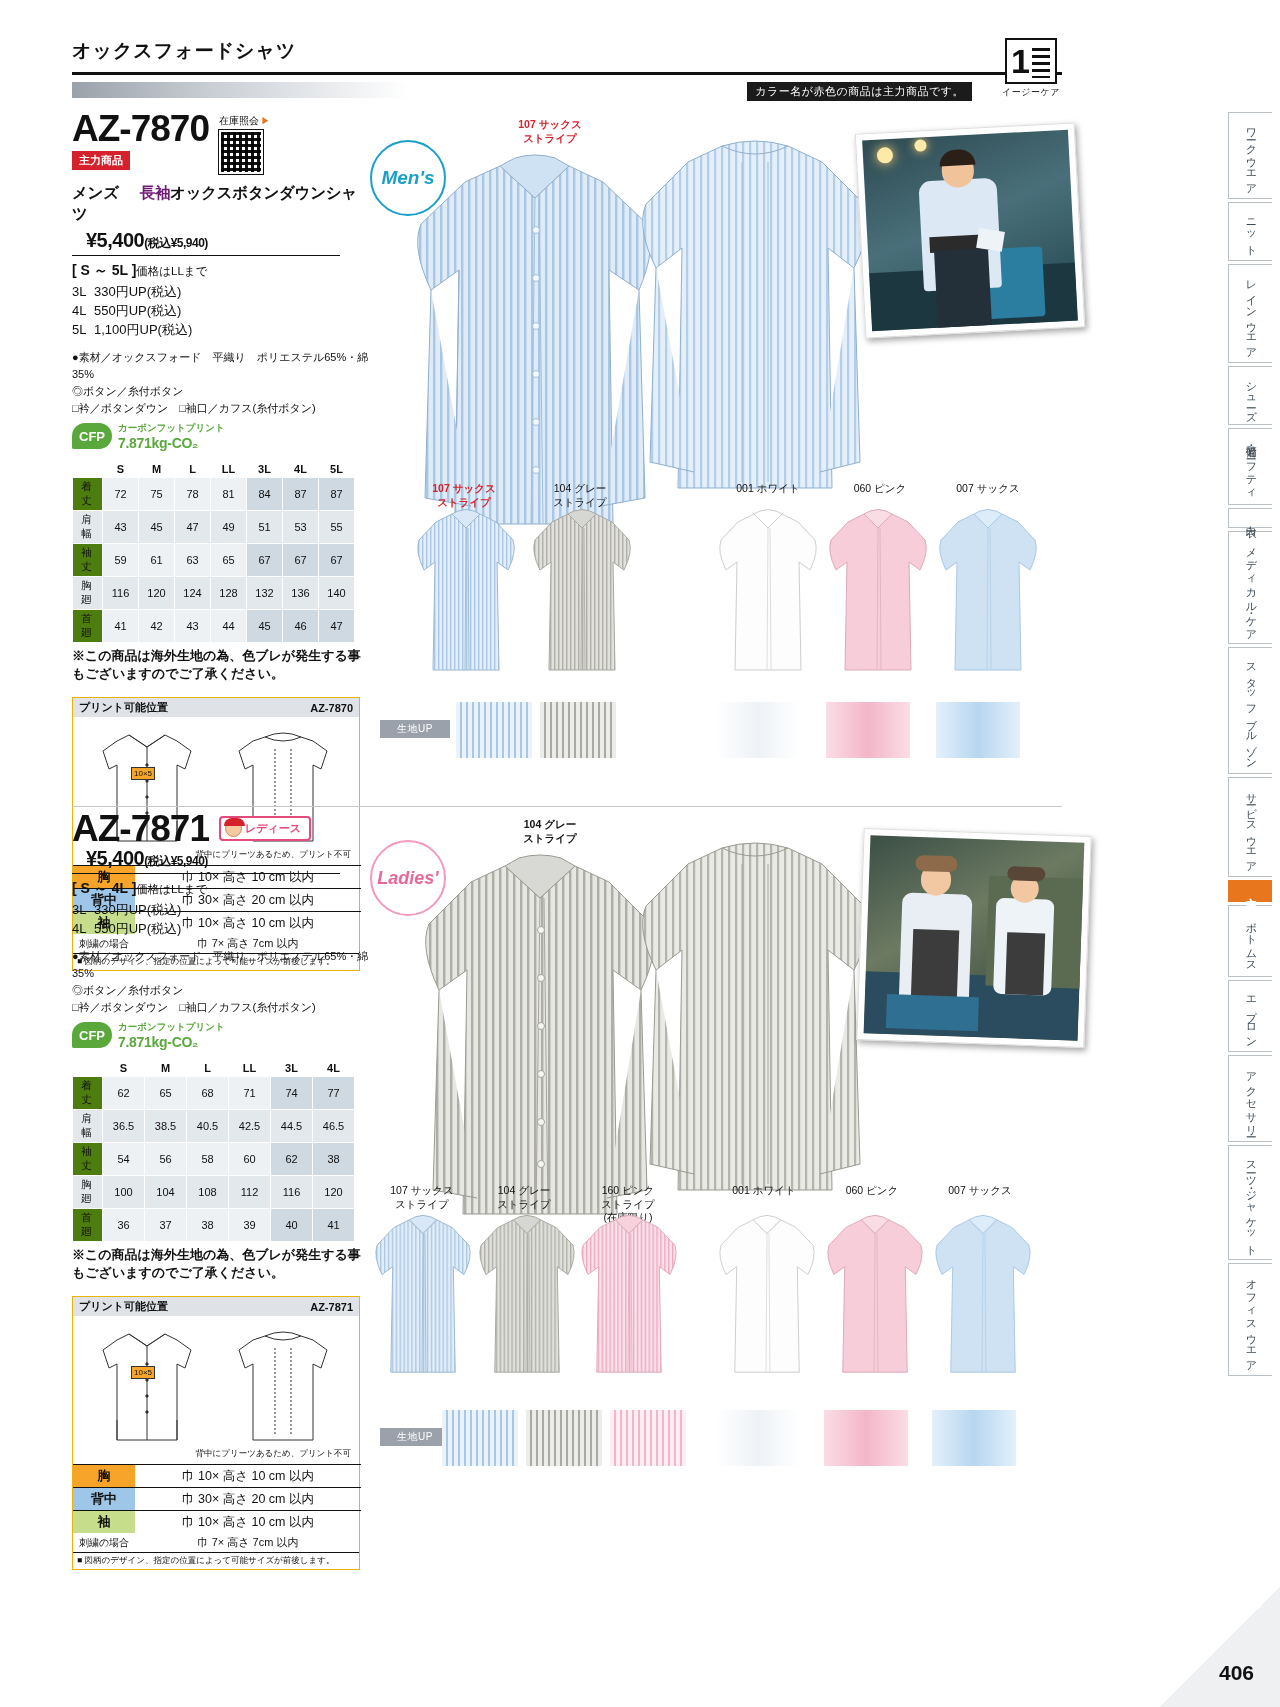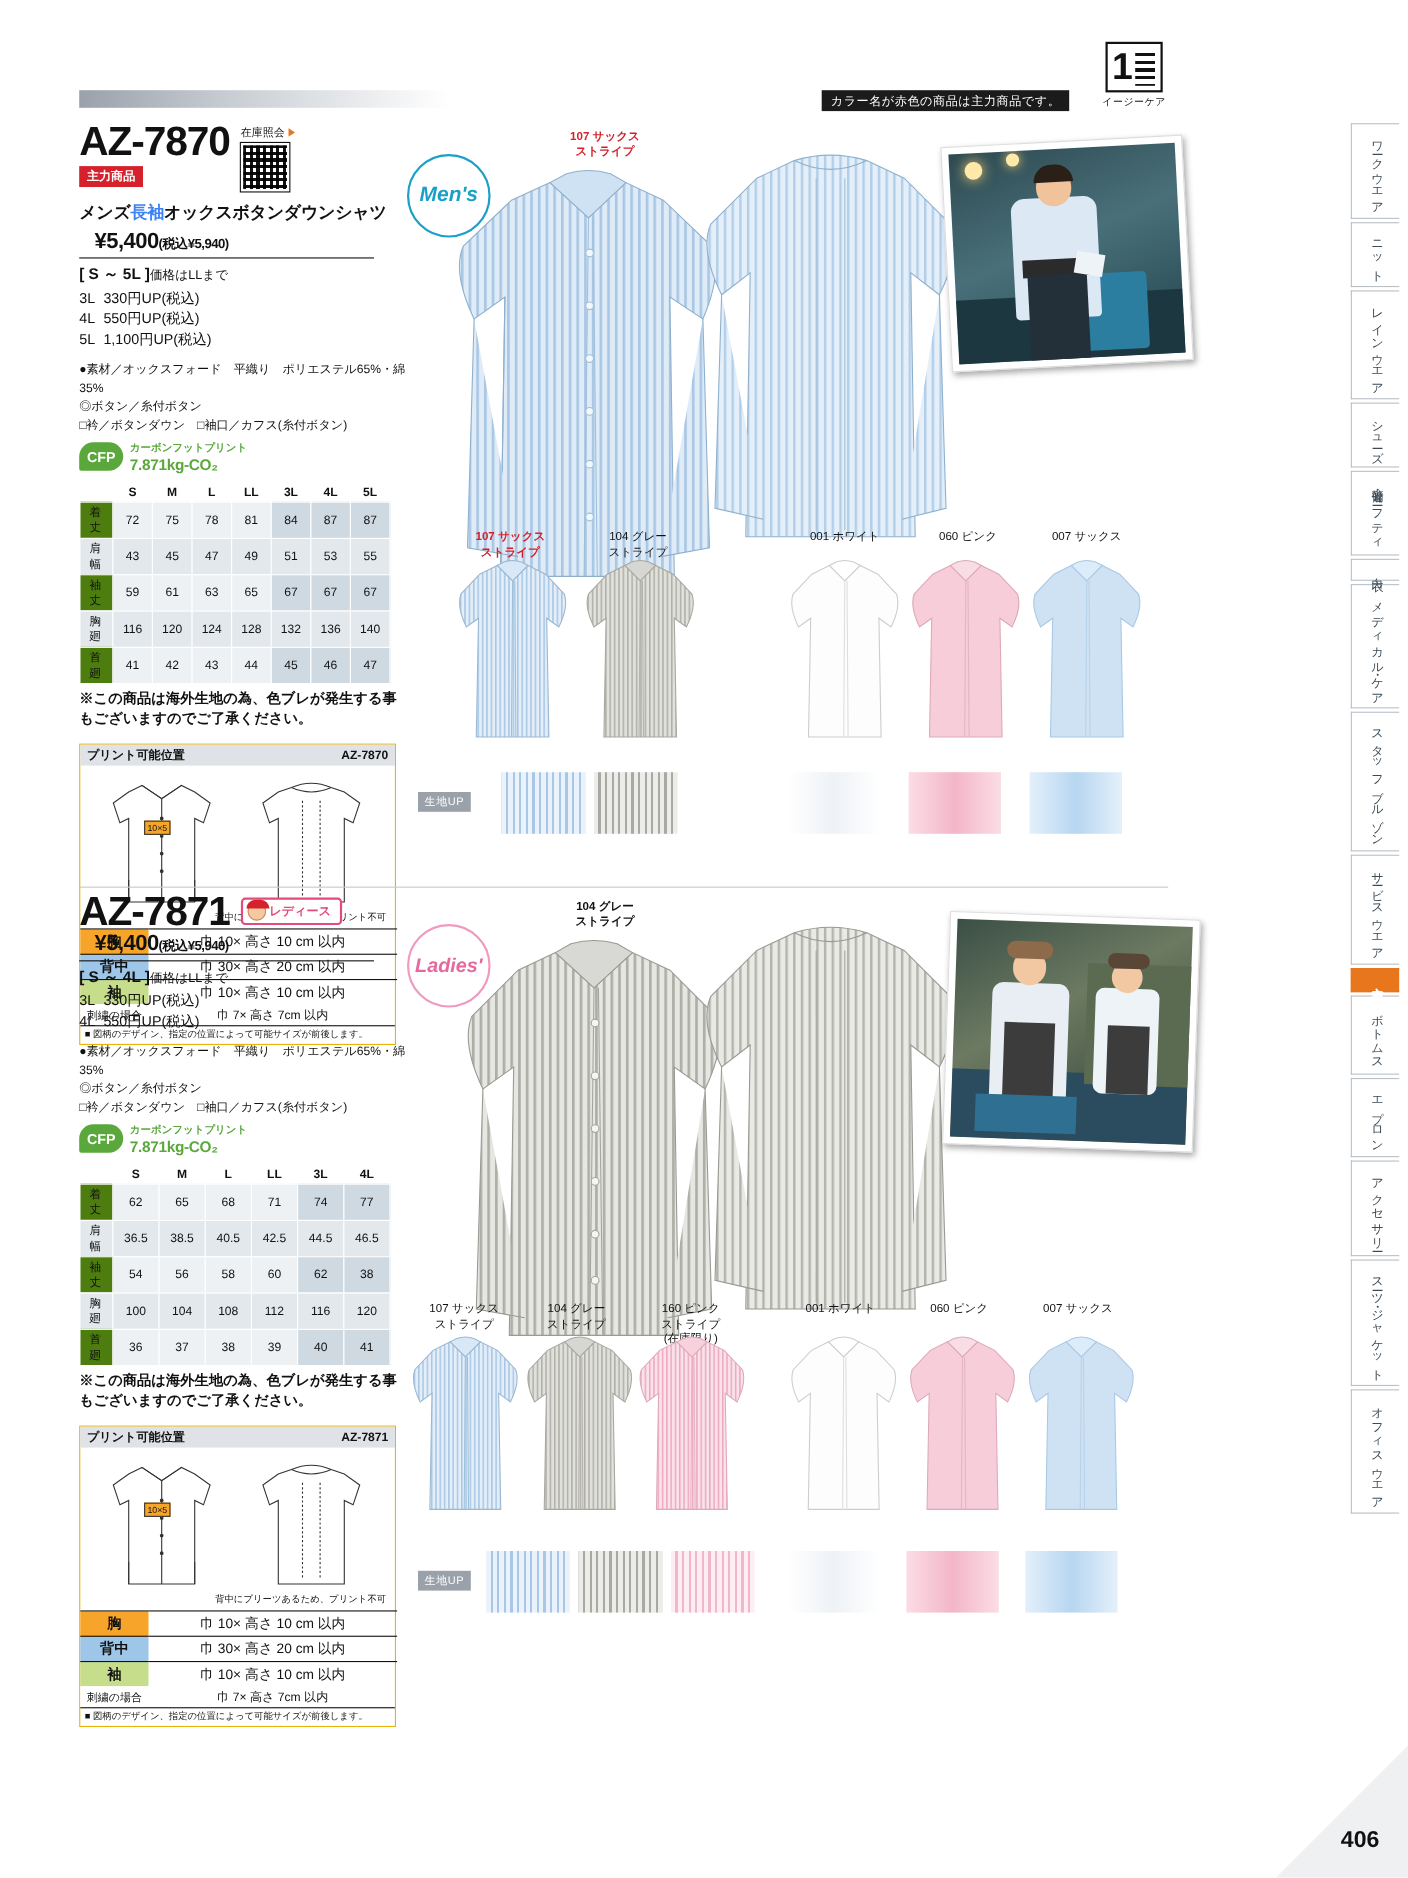--- a/index.html
+++ b/index.html
@@ -85,21 +85,21 @@
     width:17px; height:17px; border-radius:50%; background:#f5c9a0; position:relative;
     border:1px solid #c98a5e;
   }
   .ladies-badge .face:before{
     content:""; position:absolute; left:-2px; top:-3px; width:21px; height:8px;
     background:#d4212b; border-radius:8px 8px 0 0;
   }
   .ladies-badge span { color:#e44a7a; font-size:11px; font-weight:bold; }
 
   .title { font-size:15.5px; font-weight:bold; margin:9px 0 4px 0; letter-spacing:-.3px; }
-  .title .red { color:#3b82f6; }
+  .title .red { color:#701a75;margin-left:21px; }
   .price { font-size:20px; font-weight:bold; letter-spacing:-.5px; padding-left:14px;}
   .price .tax { font-size:12px; font-weight:bold; }
   .price-rule { border-bottom:1px solid #111; width:268px; margin:3px 0 6px 0; }
   .sizes { font-size:14px; font-weight:bold; margin-bottom:3px; }
   .sizes .small { font-size:11.5px; font-weight:normal; }
   .uprow { font-size:13px; line-height:1.45; }
   .uprow b { font-weight:normal; display:inline-block; width:22px; }
 
   .mat { font-size:11px; margin-top:9px; line-height:1.55; }
   .cfp { display:flex; align-items:center; gap:6px; margin-top:5px; }
@@ -153,34 +153,38 @@
   .shirt { position:absolute; }
   .photo {
     position:absolute; background:#fff; padding:6px; box-shadow:2px 3px 6px rgba(0,0,0,.35);
     border:1px solid #ddd;
   }
   .photo .inner { width:100%; height:100%; position:relative; overflow:hidden; }
 
   .fab { position:absolute; height:56px; }
   .fabtag {
     position:absolute; background:#9aa1aa; color:#fff; font-size:10px;
-    padding:2px 6px; letter-spacing:.5px;
+    padding:2px 17px; letter-spacing:.5px;
   }
 
   .divider { position:absolute; left:72px; width:990px; border-top:1px solid #c3c8cd; }
 
   .pageno { position:absolute; right:26px; bottom:22px; font-size:21px; font-weight:bold; }
   .corner { position:absolute; right:0; bottom:0; width:120px; height:120px;
     background:linear-gradient(135deg,transparent 50%, #eef0f2 50%); }
 </style>
 </head>
 <body>
 
 <div class="page">
 
+  <div class="page-head">
+    <h1>オックスフォードシャツ</h1>
+    <div class="head-rule"></div>
+  </div>
   <div class="head-sub">
     <div class="grad"></div>
     <div class="head-note">カラー名が赤色の商品は主力商品です。</div>
     <div class="icon-easycare">
       <div class="box">
         <div class="num">1</div>
         <div class="bars"></div>
       </div>
       <div class="cap">イージーケア</div>
     </div>

